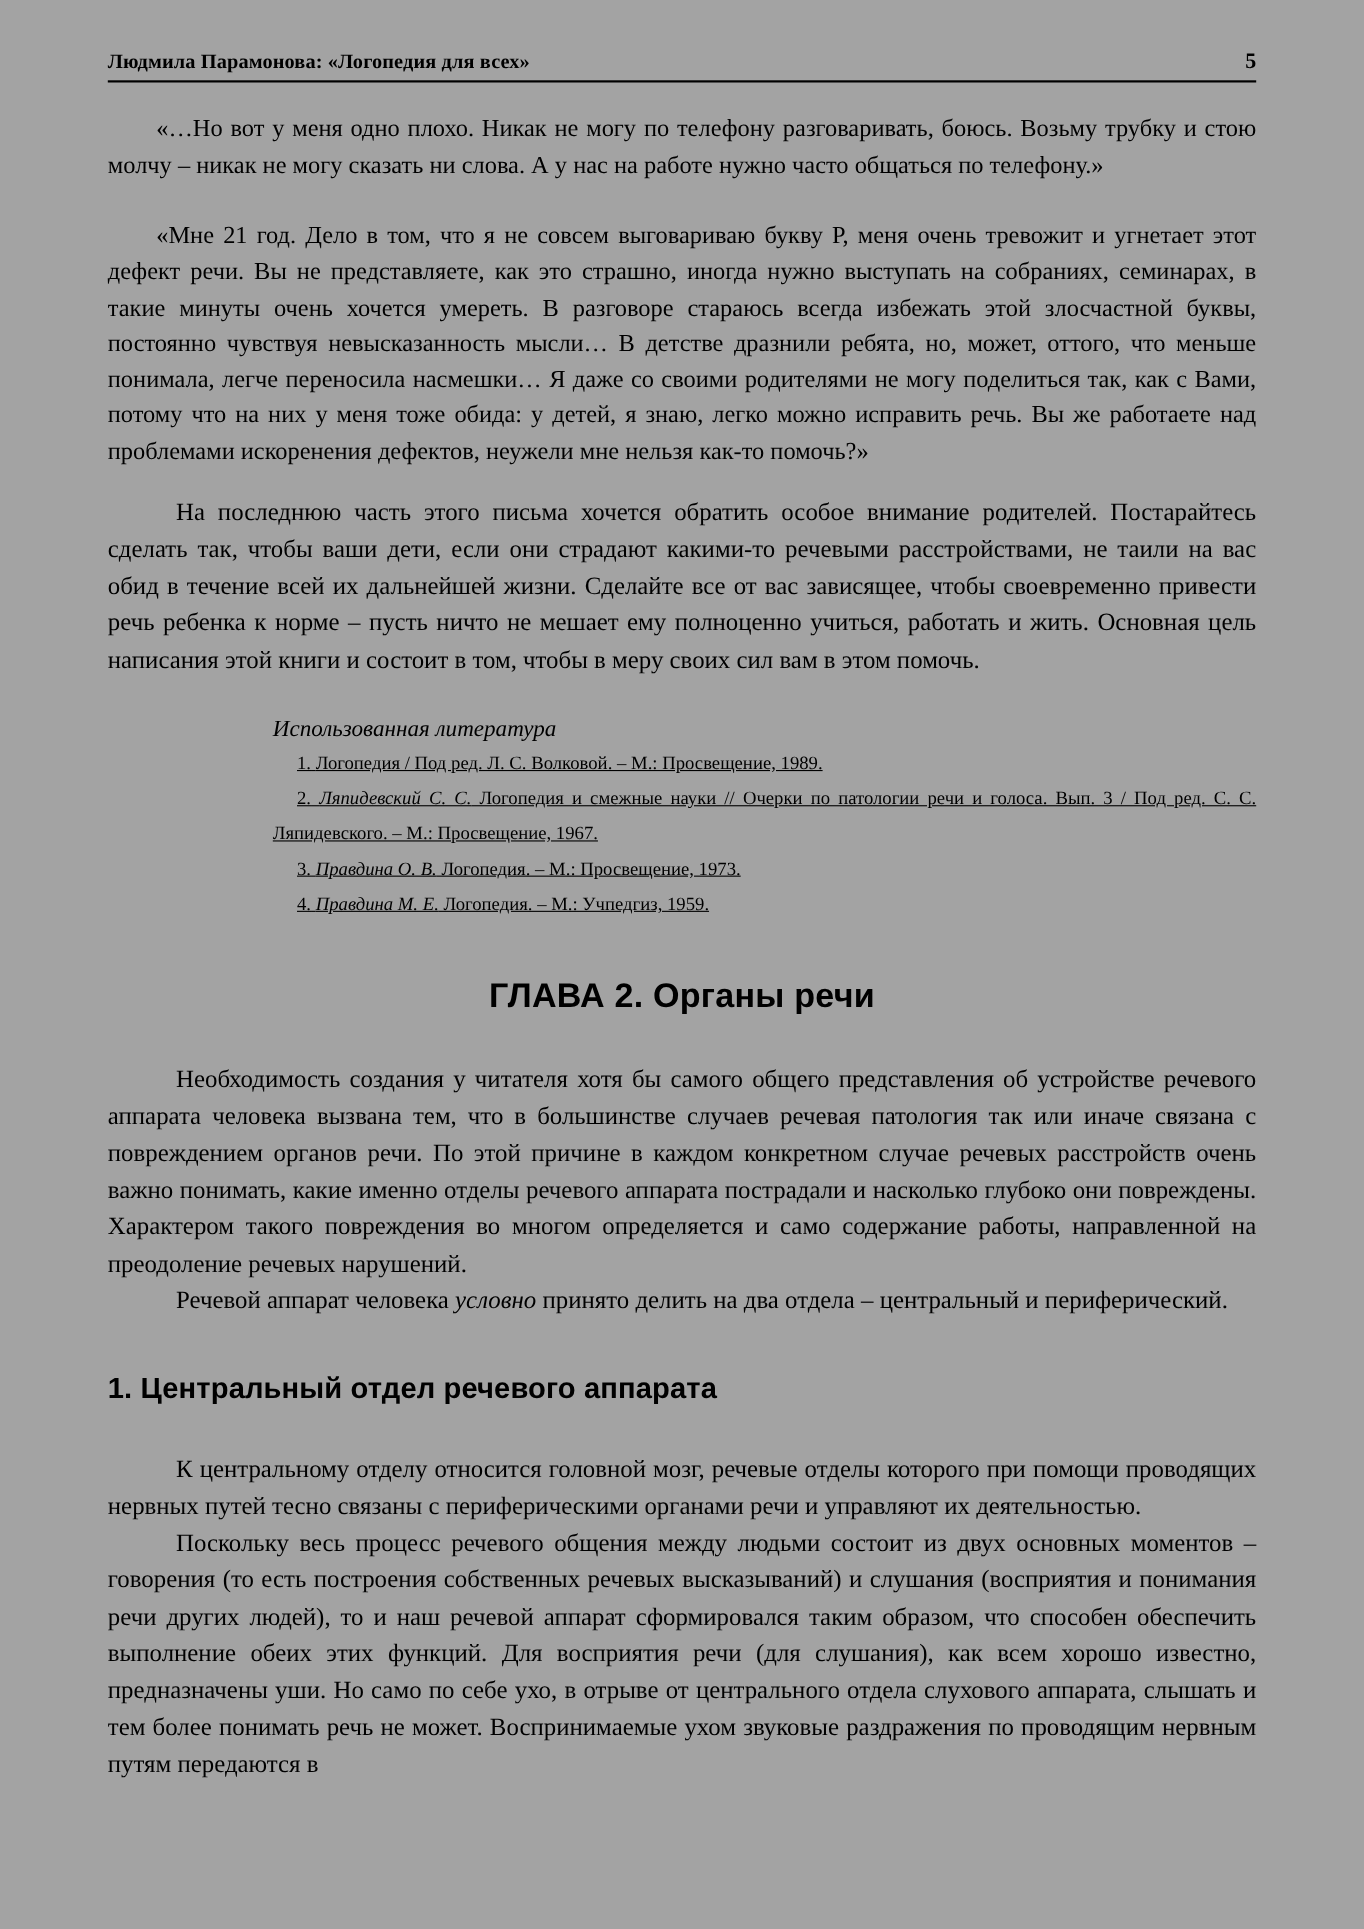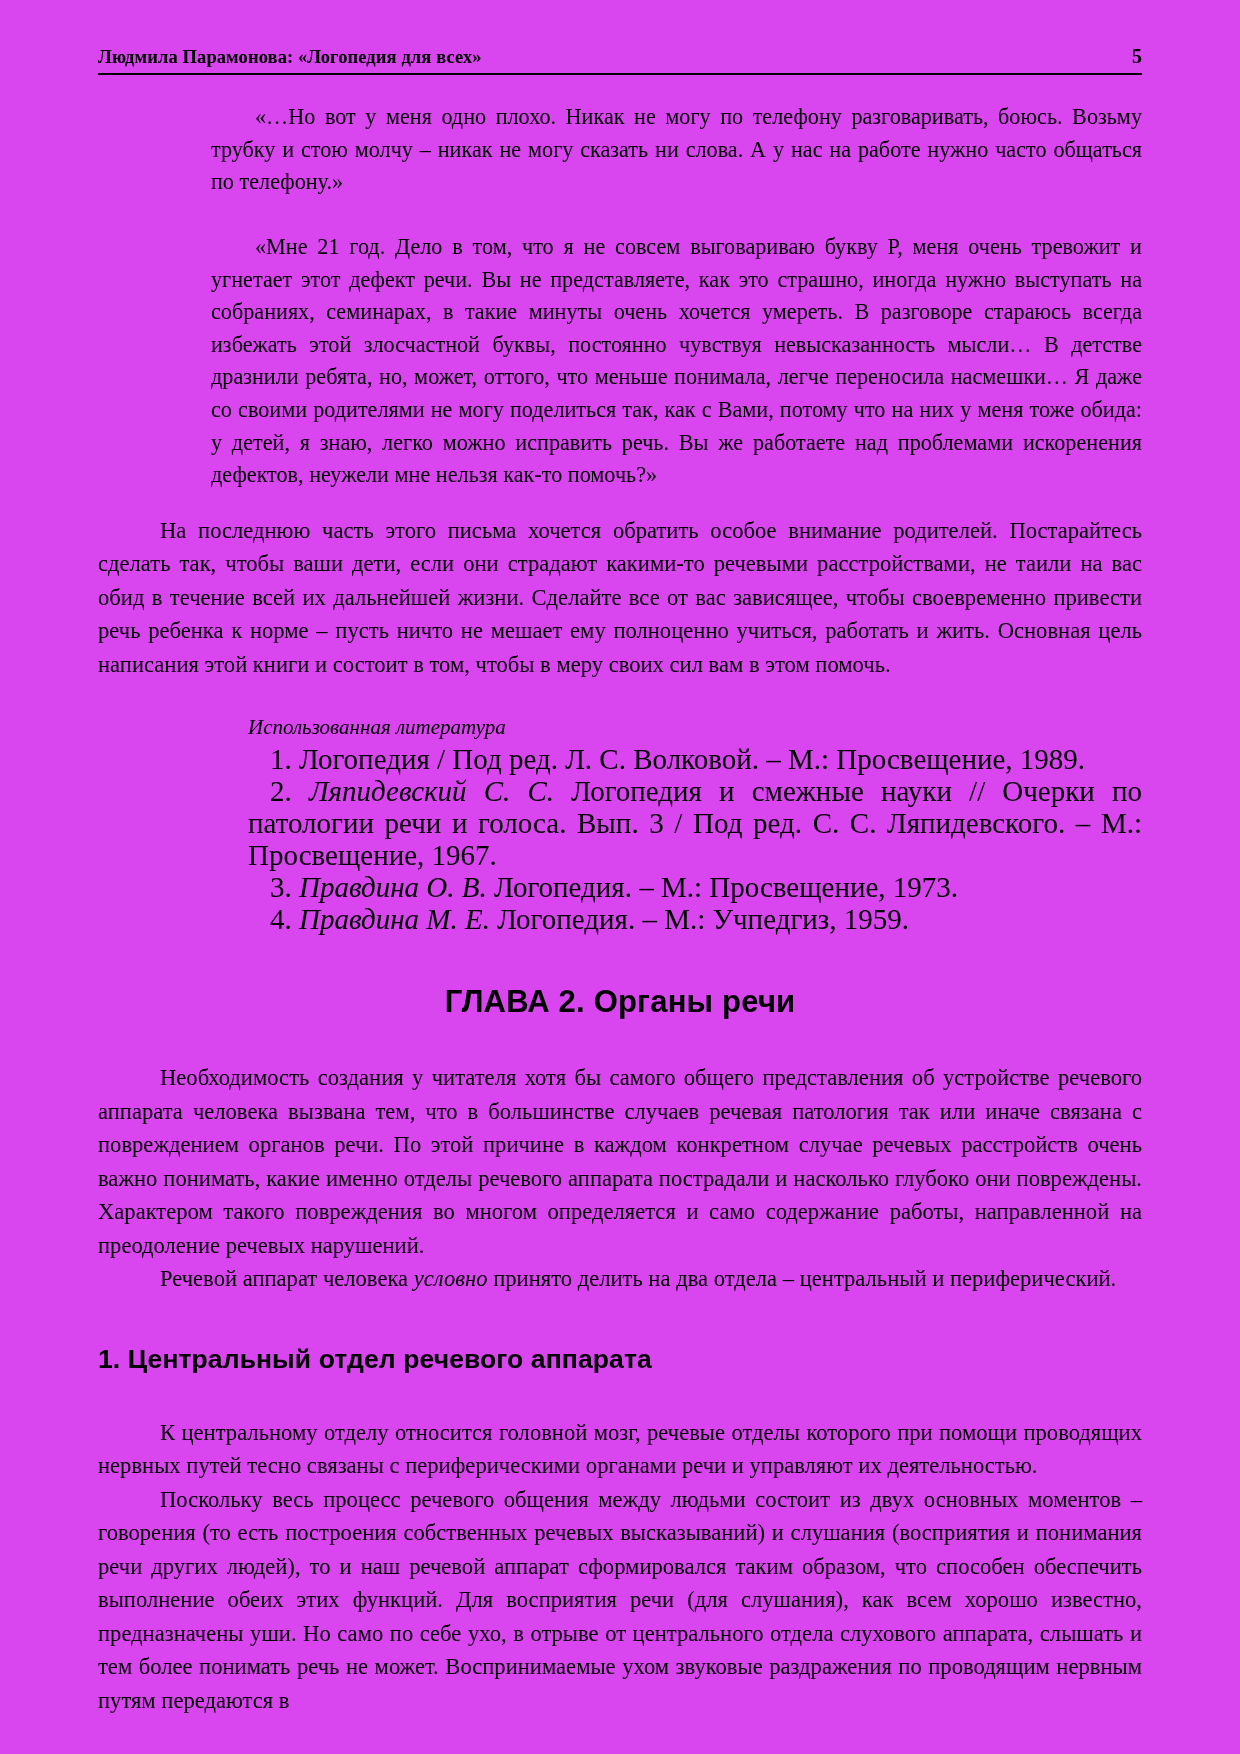--- a/index.html
+++ b/index.html
@@ -10,21 +10,21 @@
   }
   body {
     font-family: "Liberation Serif", "DejaVu Serif", serif;
     color: #000000;
   }
   .page {
     position: relative;
     width: 1240px;
     height: 1754px;
     margin: 0 auto;
-    background: #d946ef;
+    background: #a3a3a3;
     box-sizing: border-box;
     padding: 0;
     overflow: hidden;
   }
   .content {
     position: absolute;
     left: 98px;
     top: 44px;
     width: 1044px;
   }
@@ -68,21 +68,20 @@
   }
   .par-gap {
     margin-top: 22px;
   }
   .par-tight {
     margin-top: 0;
   }
 
   
   .quote {
-    margin-left: 113px;
     margin-right: 0;
     font-size: 22.2px;
     line-height: 32.6px;
     text-align: justify;
     text-indent: 44px;
   }
   .quote-first {
     margin-top: 0;
   }
   .quote-block {
@@ -95,26 +94,27 @@
     margin-left: 150px;
   }
   .bib-title {
     font-style: italic;
     font-size: 21px;
     line-height: 32px;
     text-indent: 0;
     text-align: left;
   }
   .bib-item {
-    font-size: 29px;
+    font-size: 17px;
     line-height: 32px;
     text-align: justify;
     text-indent: 22px;
     margin-left: -34px;
     padding-left: 34px;
+    text-decoration: underline;
   }
   .bib-item .it {
     font-style: italic;
   }
 
   
   h1.chapter {
     font-family: "Liberation Sans", "DejaVu Sans", sans-serif;
     font-weight: bold;
     font-size: 31px;

